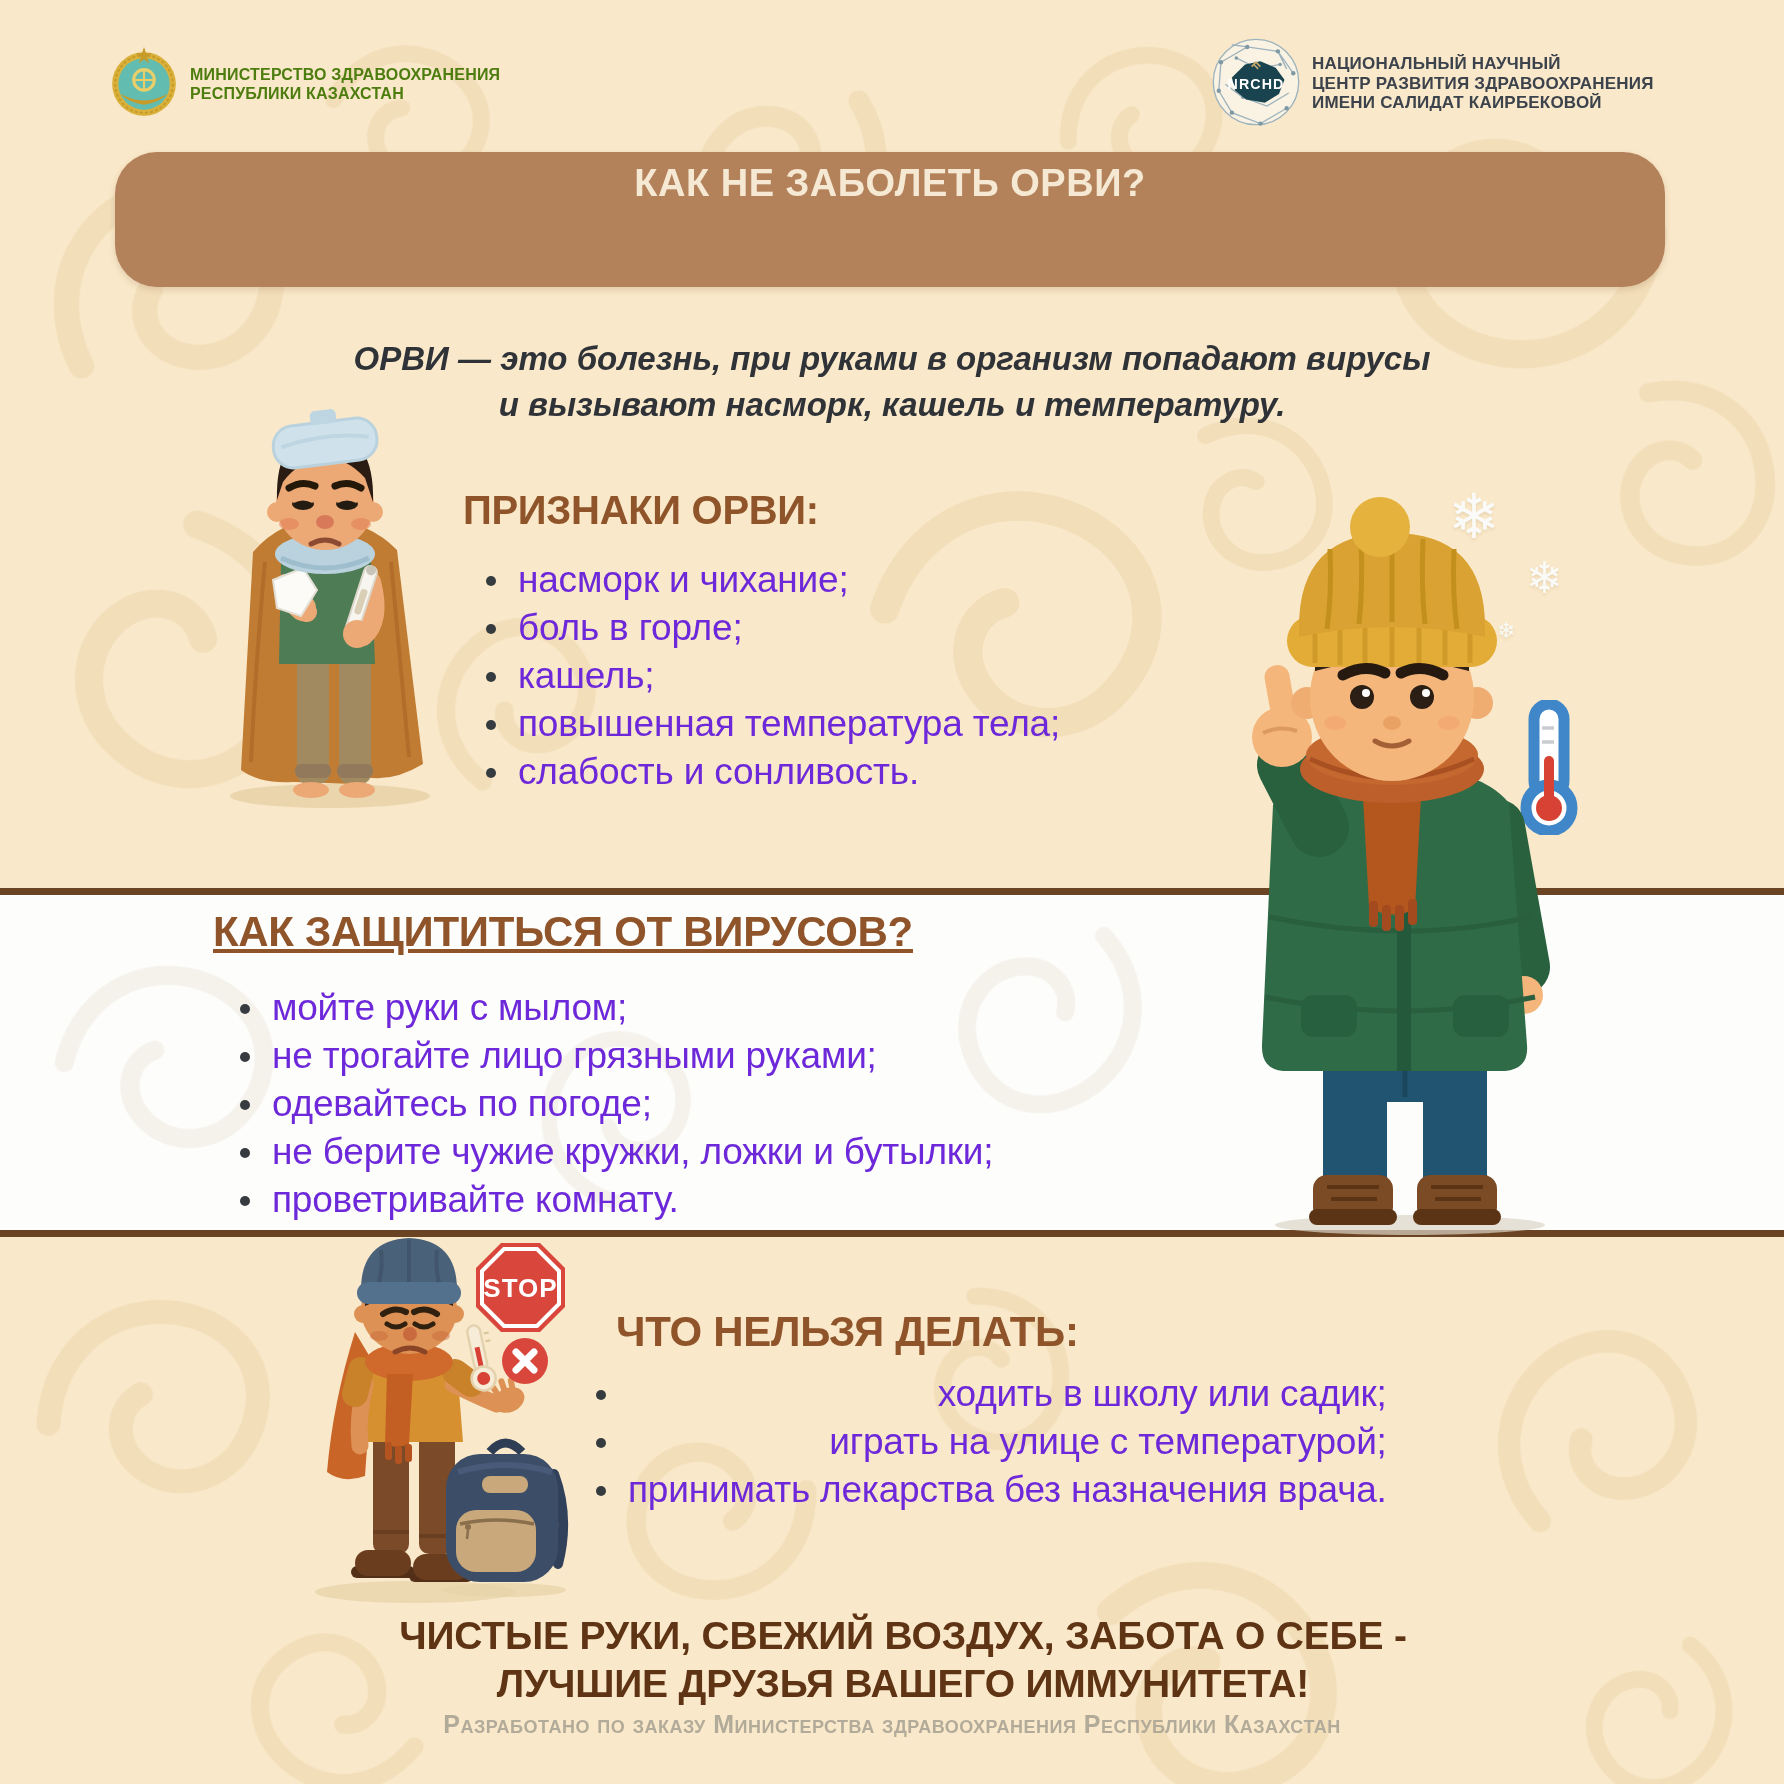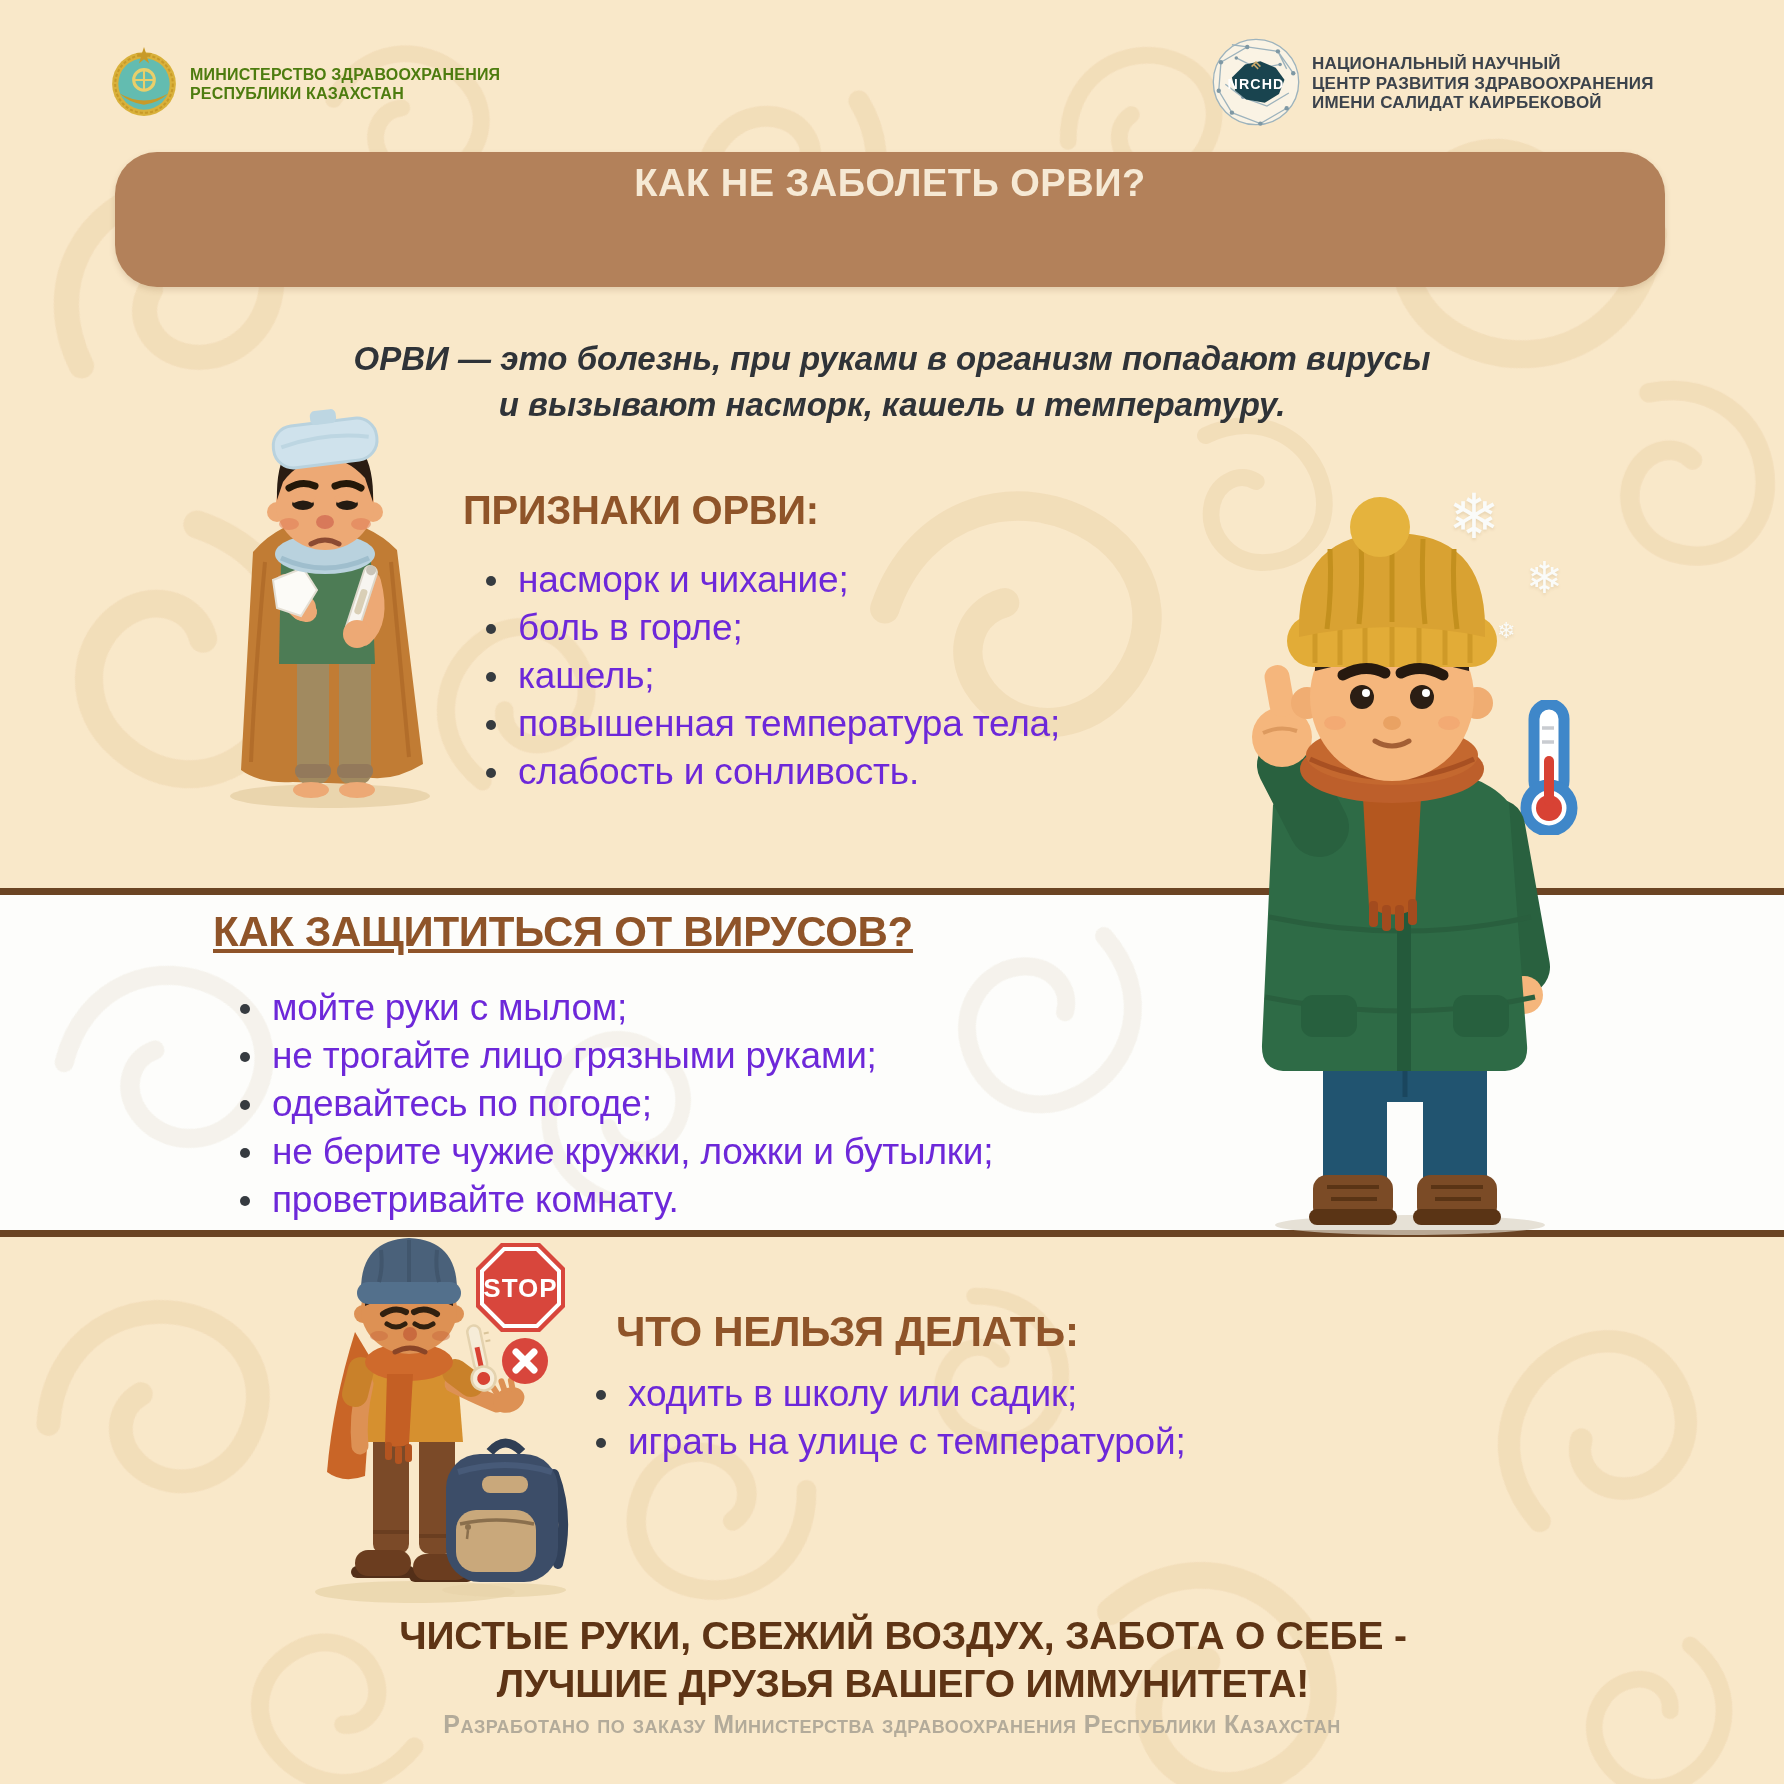--- a/index.html
+++ b/index.html
@@ -34,21 +34,21 @@
   ul.list li{
     position:relative; font-size:37px; line-height:48px; color:#6d28d9;
     padding-left:40px; letter-spacing:-.2px;
   }
   ul.list li::before{
     content:""; position:absolute; left:8px; top:20px;
     width:10px; height:10px; border-radius:50%; background:#363b40;
   }
   .signs-list{left:478px; top:556px;}
   .protection-list{left:232px; top:984px;}
-  .forbidden-list{left:588px; top:1370px;}
+  .forbidden-list{left:588px; top:1370px;text-align:right;}
   
   .white-band{
     left:0; top:888px; width:1784px; height:335px; background:#fdfdfb;
     border-top:7px solid #6b4423; border-bottom:7px solid #6b4423;
   }
   
   .conclusion{left:11px; top:1612px; width:1784px; text-align:center;
     font-size:39px; line-height:48px; font-weight:bold; color:#5e3415; letter-spacing:-.2px;}
   .footer-note{left:0; top:1710px; width:1784px; text-align:center;
     font-size:25px; font-weight:bold; font-variant:small-caps; color:#b3ab9a; letter-spacing:.5px;}
@@ -162,20 +162,21 @@
     <li>не трогайте лицо грязными руками;</li>
     <li>одевайтесь по погоде;</li>
     <li>не берите чужие кружки, ложки и бутылки;</li>
     <li>проветривайте комнату.</li>
   </ul>
 
   <div class="abs z2 sec-title forbidden-title">ЧТО НЕЛЬЗЯ ДЕЛАТЬ:</div>
   <ul class="abs z2 list forbidden-list">
     <li>ходить в школу или садик;</li>
     <li>играть на улице с температурой;</li>
+    <li>принимать лекарства без назначения врача.</li>
   </ul>
 
   <div class="abs z2 conclusion">
     <div>ЧИСТЫЕ РУКИ, СВЕЖИЙ ВОЗДУХ, ЗАБОТА О СЕБЕ -</div>
     <div>ЛУЧШИЕ ДРУЗЬЯ ВАШЕГО ИММУНИТЕТА!</div>
   </div>
   <div class="abs z2 footer-note">Разработано по заказу Министерства здравоохранения  Республики Казахстан</div>
 
   <svg class="abs z3" style="left:185px; top:372px;" width="280" height="440" viewBox="0 0 280 440">
     <ellipse cx="145" cy="424" rx="100" ry="12" fill="#e6d0a6" opacity="0.8"></ellipse>

